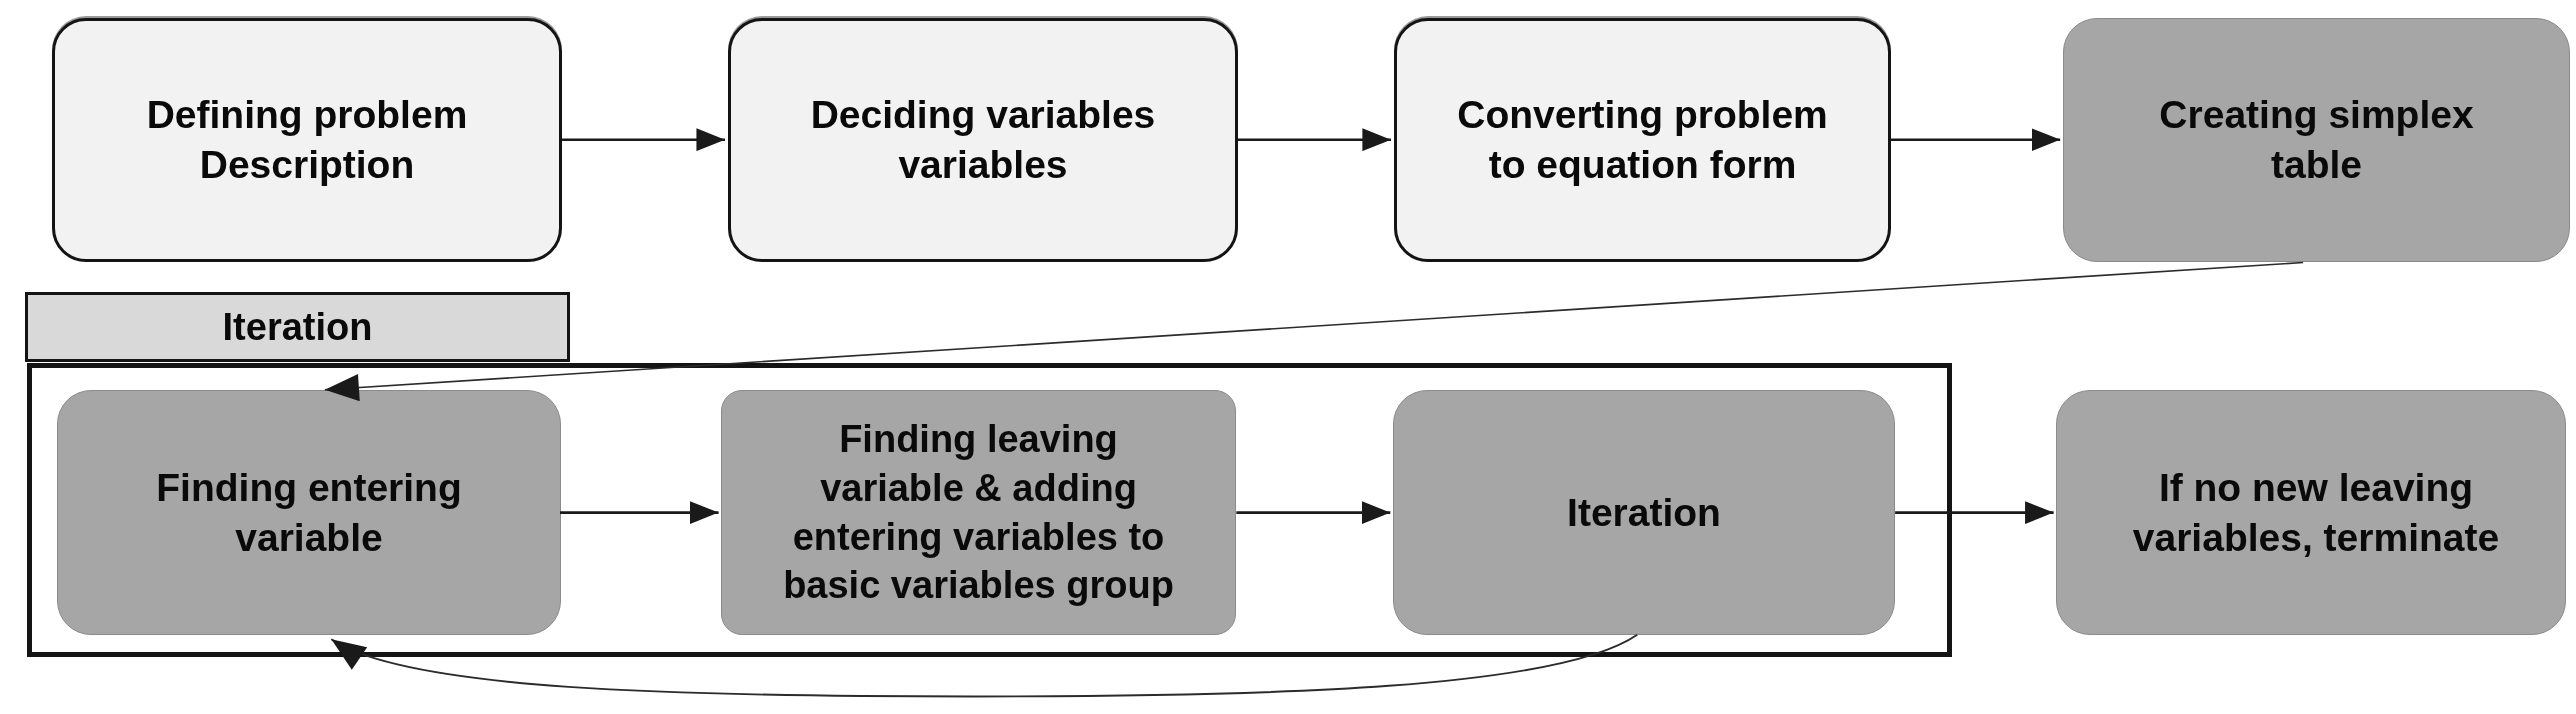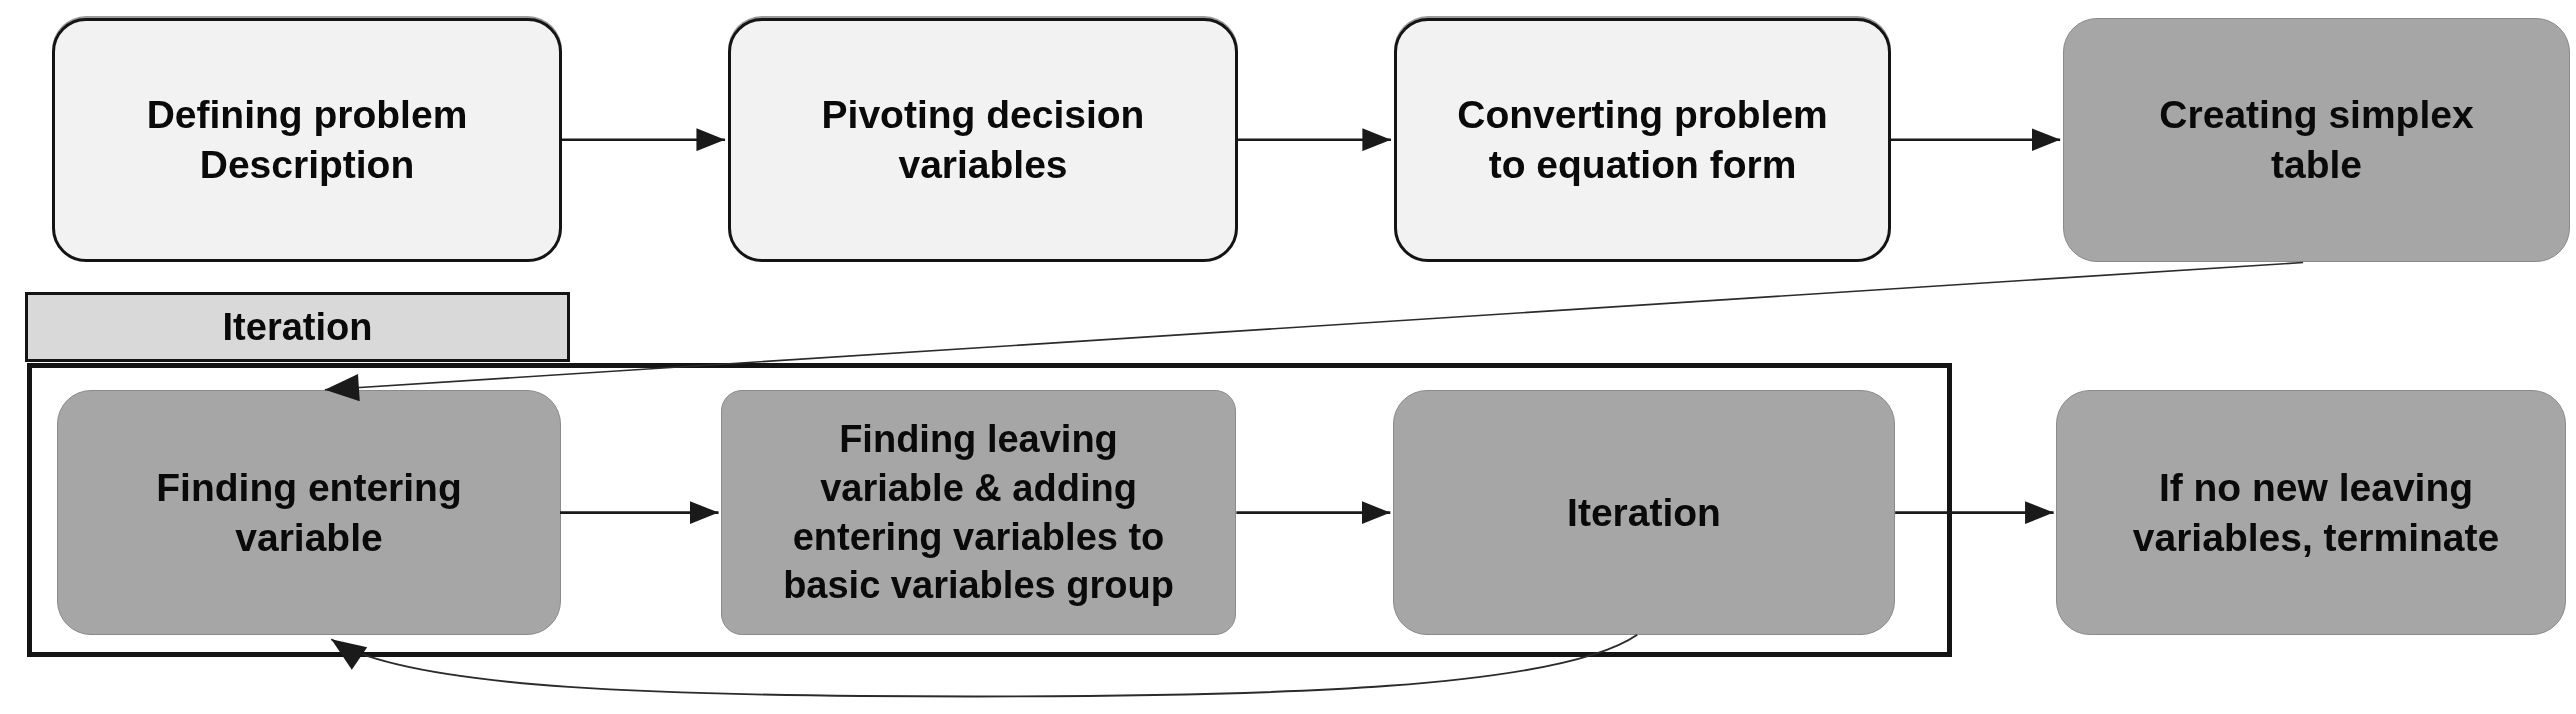--- a/index.html
+++ b/index.html
@@ -75,21 +75,21 @@
 </head>
 <body>
 
 <div id="canvas">
 
   <div class="box light" id="b1">
     <span>Defining problem
 Description</span>
   </div>
   <div class="box light" id="b2">
-    <span>Pivoting decision
+    <span>Deciding variables
 variables</span>
   </div>
   <div class="box dark" id="b4">
     <span>Creating simplex
 table</span>
   </div>
   <div class="box light" id="b3">
     <span>Converting problem
 to equation form</span>
   </div>

